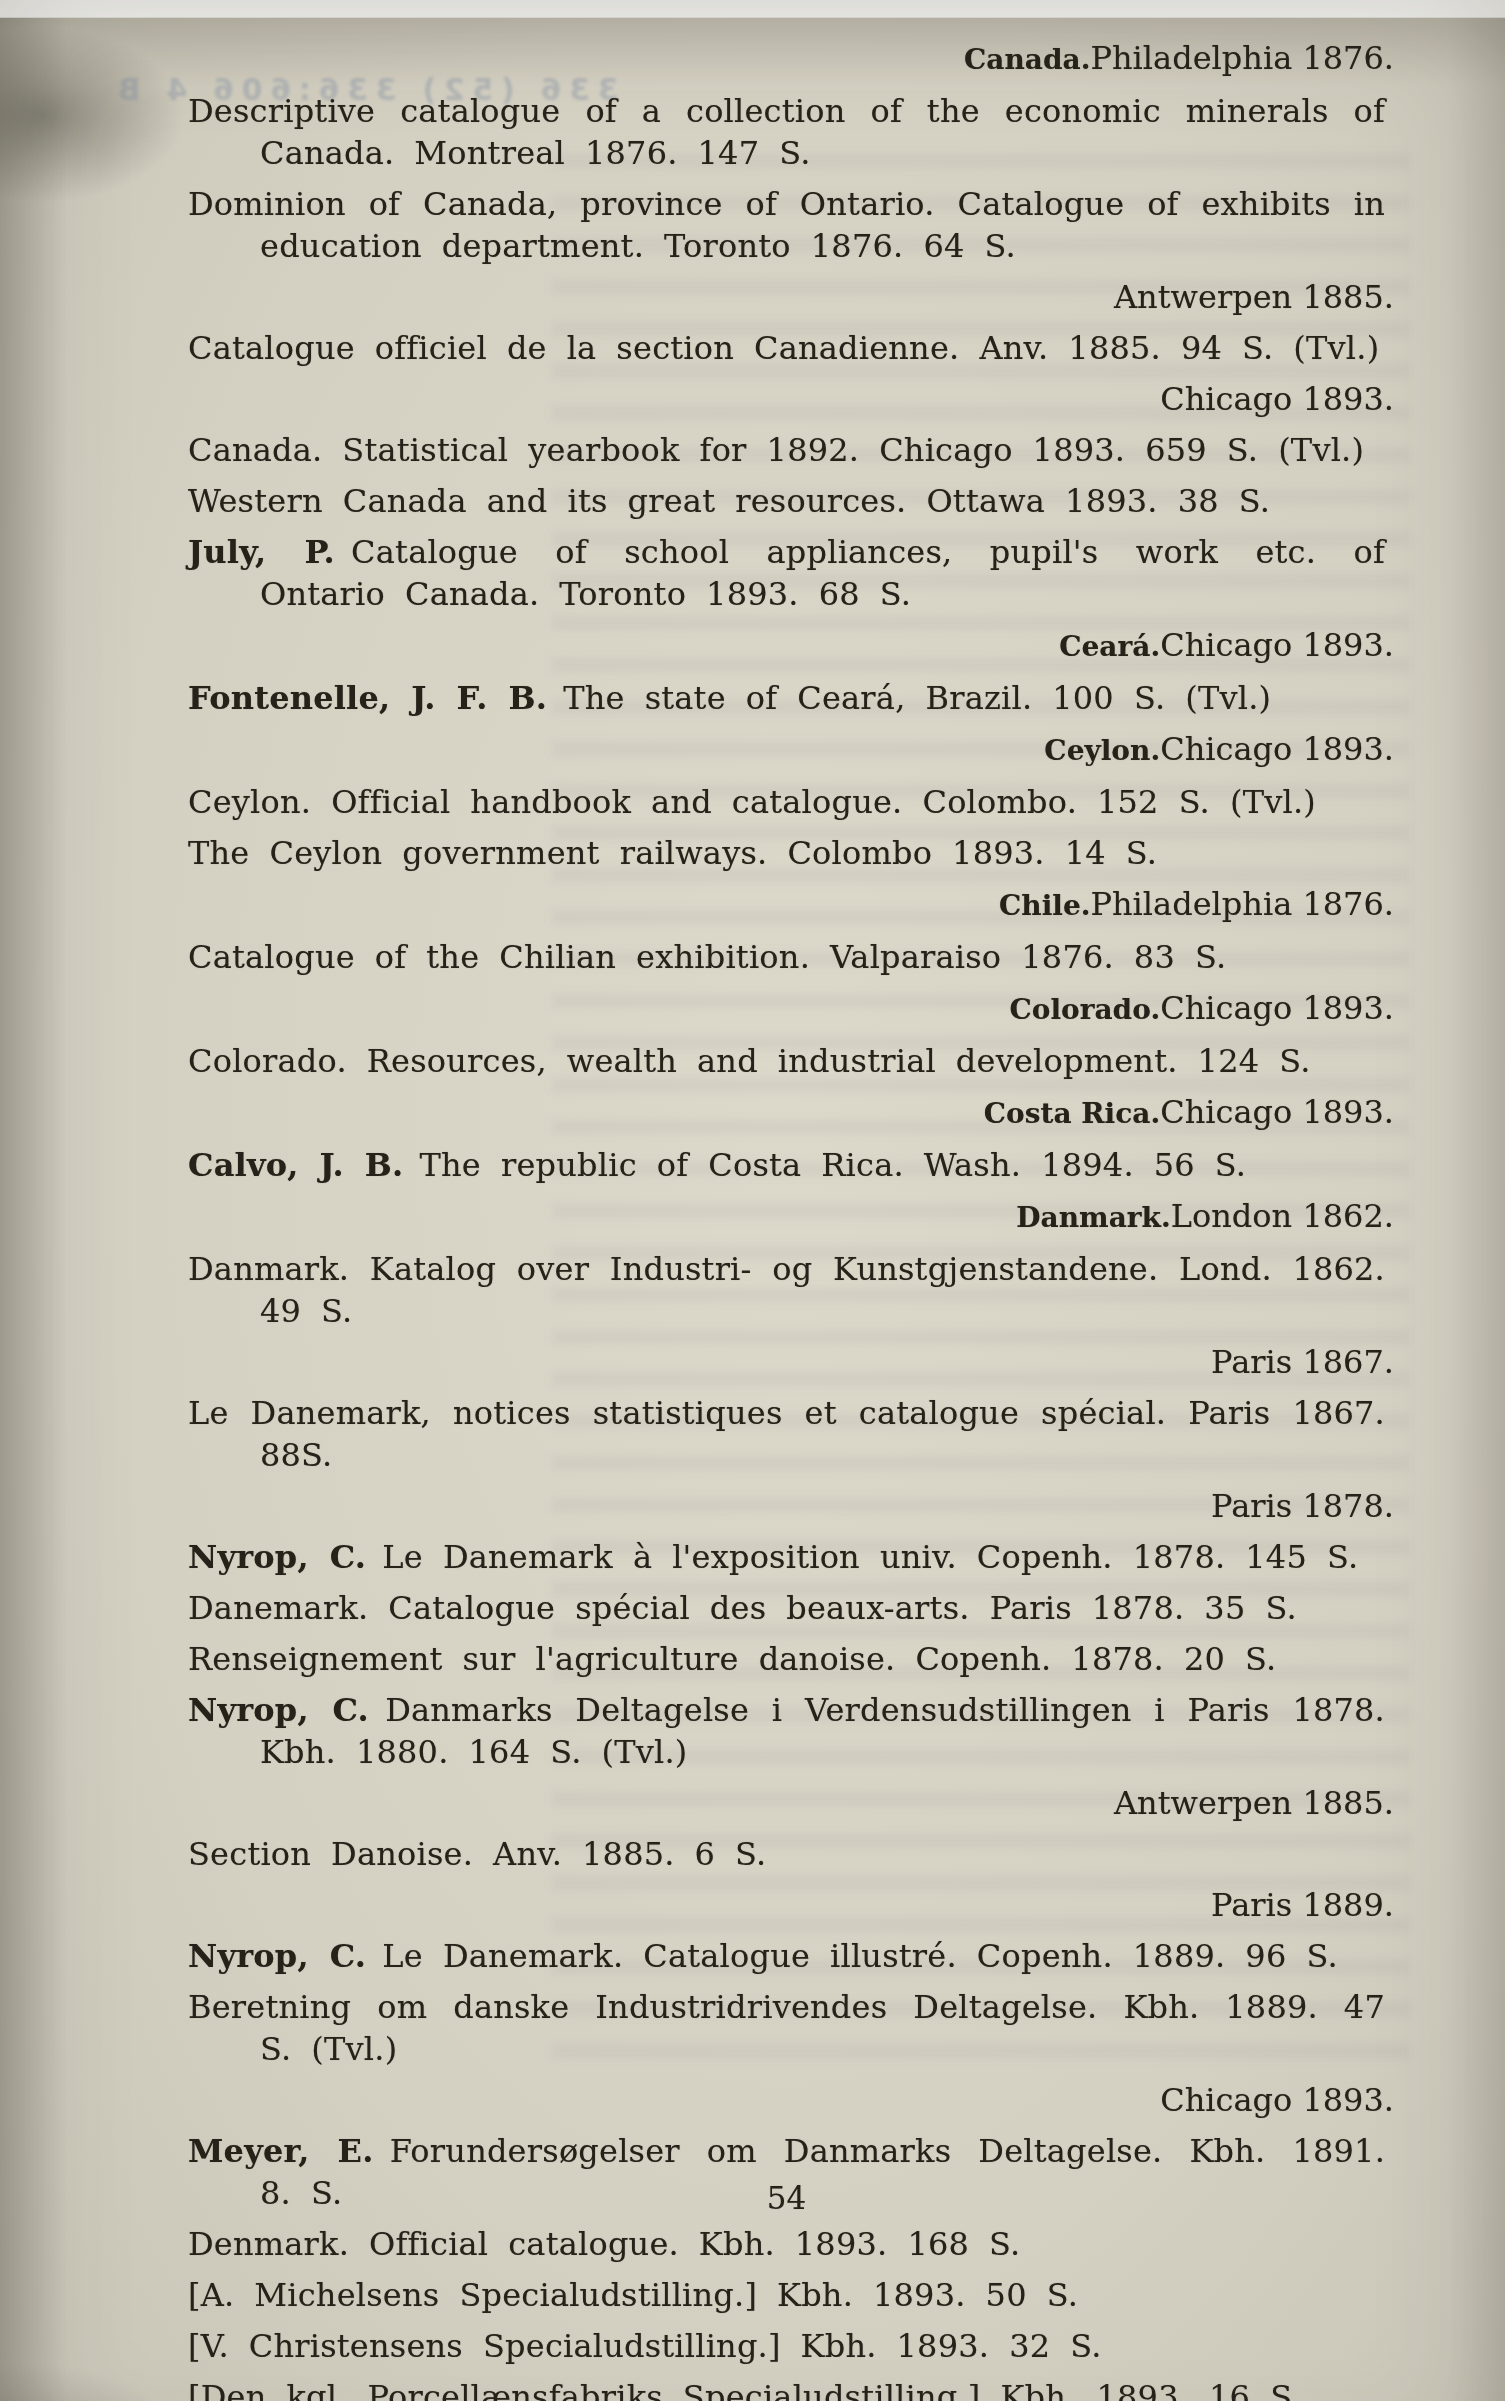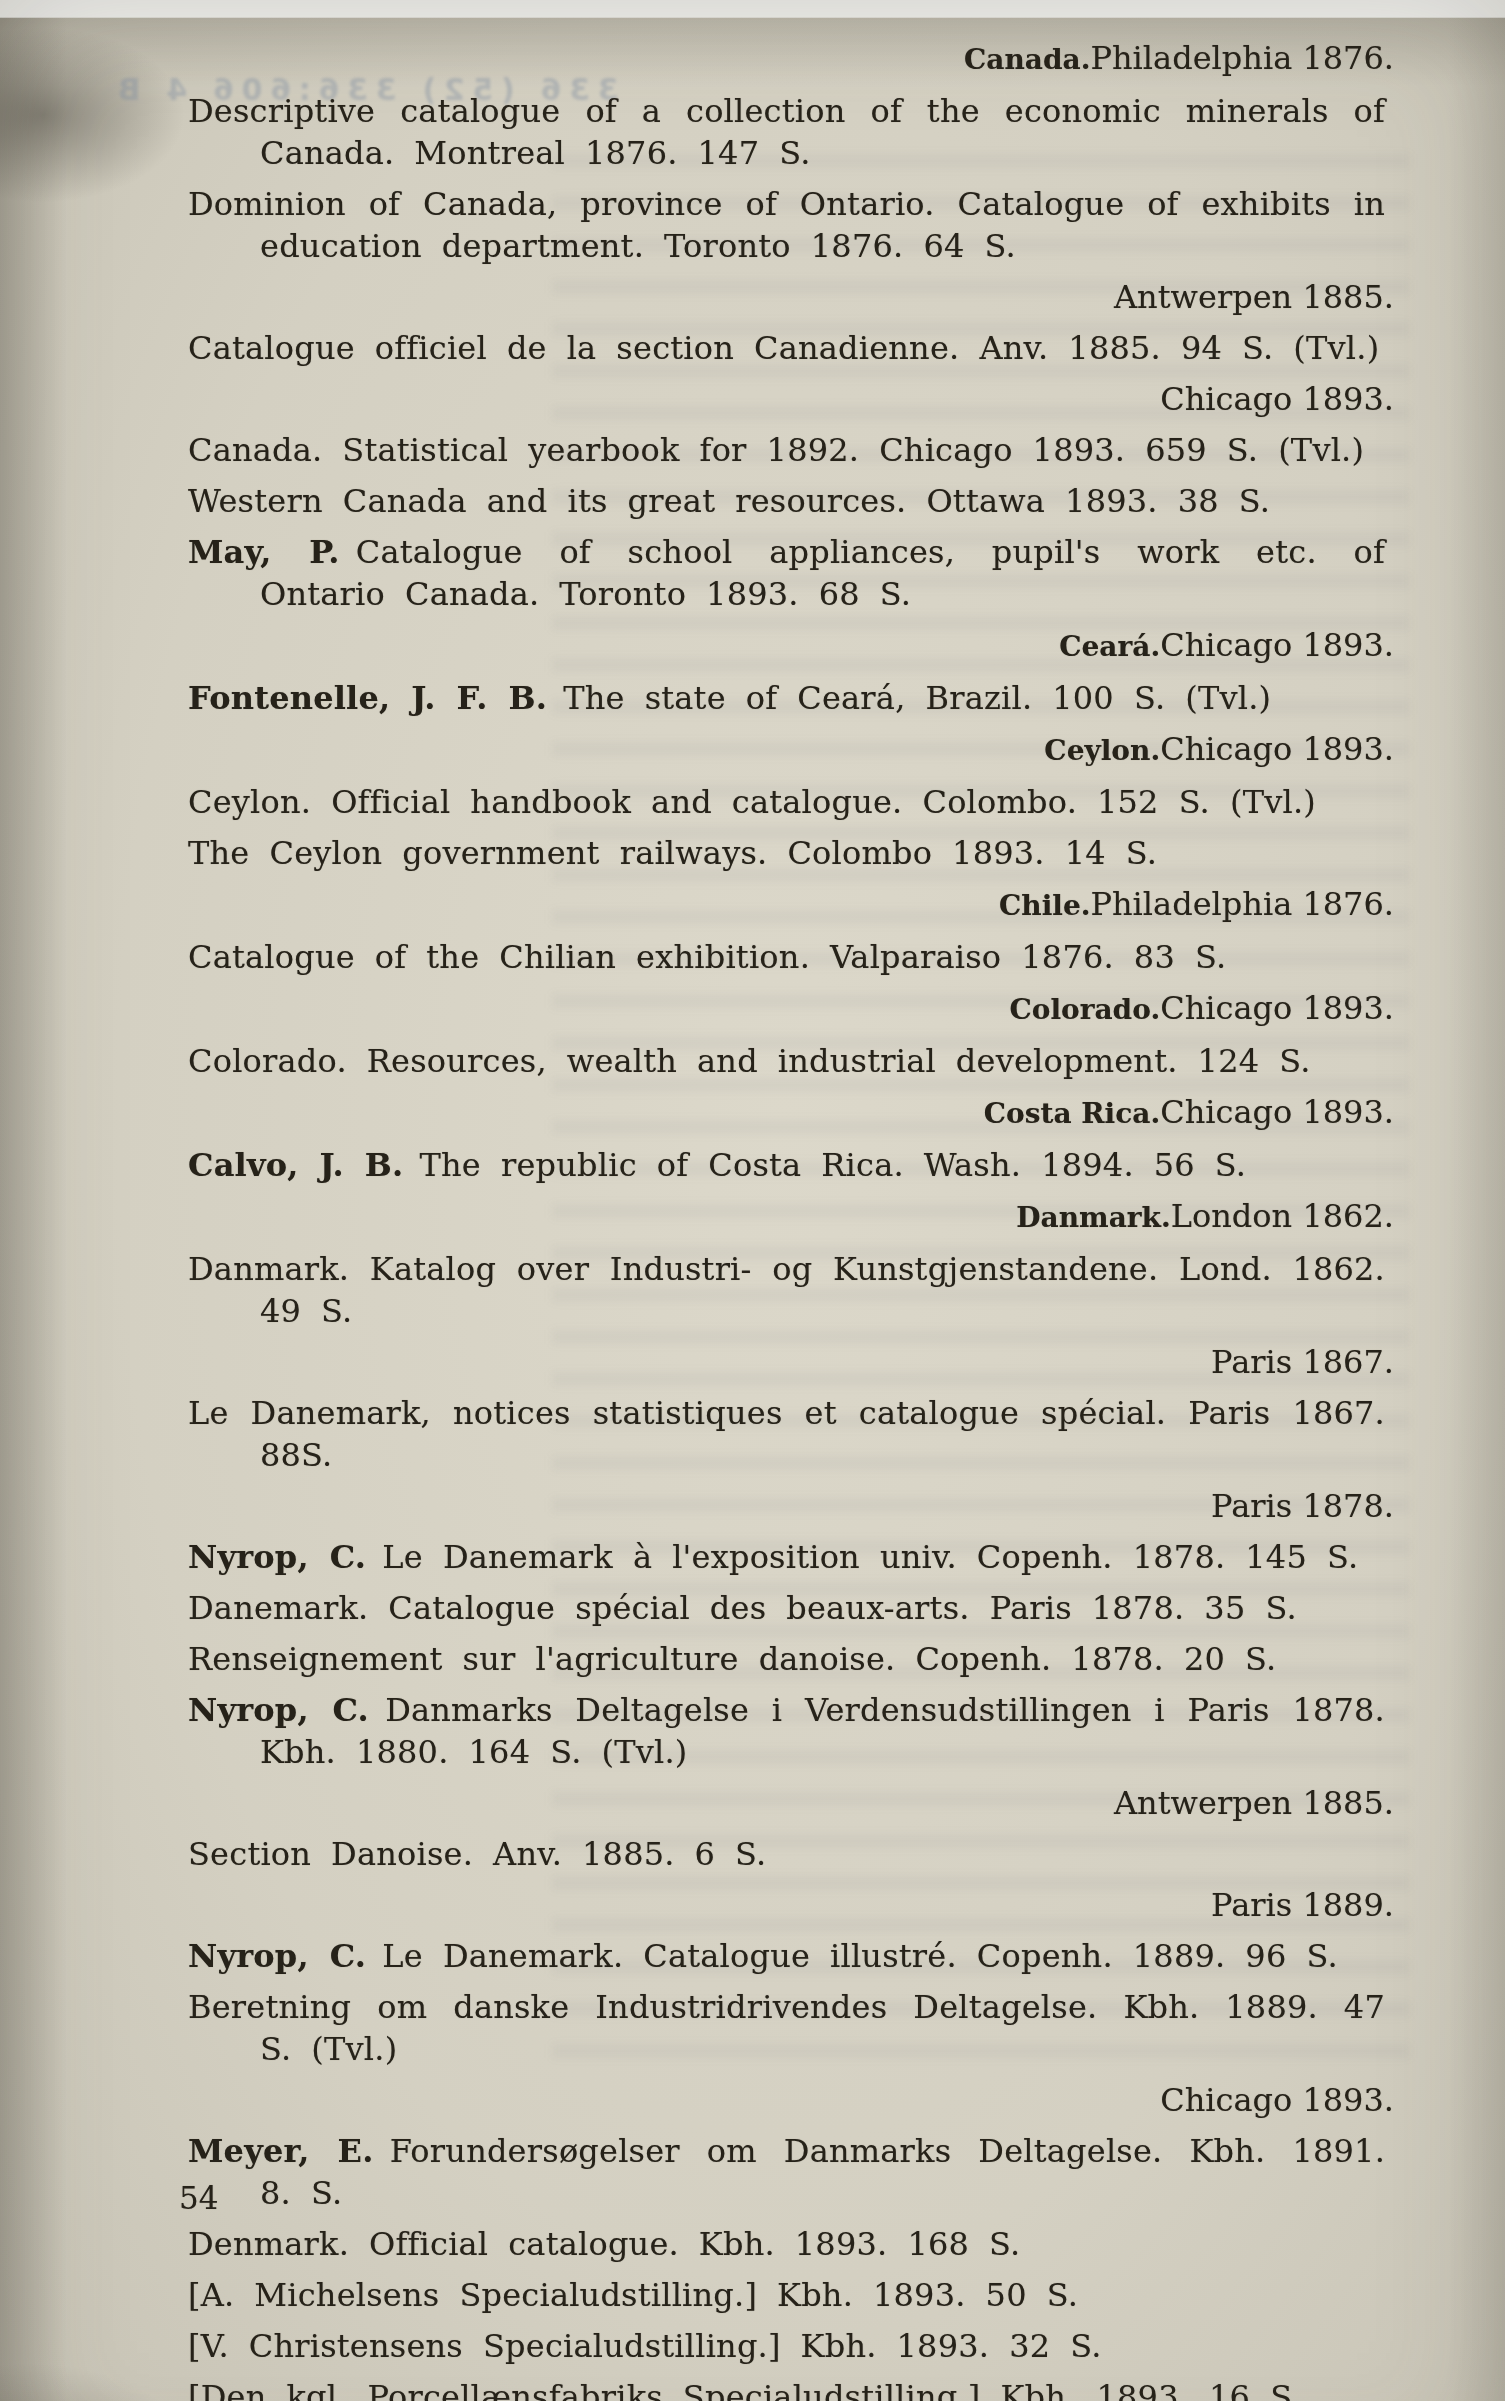--- a/index.html
+++ b/index.html
@@ -87,21 +87,21 @@
     text-align: right;
     line-height: 42px;
     margin: 4.8px 0 2.9px 0;
   }
 
   .page-number {
     position: absolute;
     top: 2180px;
     left: 179px;
     width: 1215px;
-    text-align: left;
+    text-align: center;
     font-size: 31px;
     text-shadow: 0 0 1px rgba(38,34,25,0.30);
   }
 </style>
 </head>
 <body>
 
 <div class="page">
   <div class="bleed"></div>
   <div class="stamp">336 (52) 336:606 4 B</div>
@@ -111,21 +111,21 @@
         <span class="country">Canada.</span>
         <span>Philadelphia 1876.</span>
       </div>
       <p class="entry">Descriptive catalogue of a collection of the economic minerals of Canada. Montreal 1876. 147 S.</p>
       <p class="entry">Dominion of Canada, province of Ontario. Catalogue of exhibits in education department. Toronto 1876. 64 S.</p>
       <div class="location-row">Antwerpen 1885.</div>
       <p class="entry">Catalogue officiel de la section Canadienne. Anv. 1885. 94 S. (Tvl.)</p>
       <div class="location-row">Chicago 1893.</div>
       <p class="entry">Canada. Statistical yearbook for 1892. Chicago 1893. 659 S. (Tvl.)</p>
       <p class="entry">Western Canada and its great resources. Ottawa 1893. 38 S.</p>
-      <p class="entry"><span class="author">May, P. </span>Catalogue of school appliances, pupil's work etc. of Ontario Canada. Toronto 1893. 68 S.</p>
+      <p class="entry"><span class="author">July, P. </span>Catalogue of school appliances, pupil's work etc. of Ontario Canada. Toronto 1893. 68 S.</p>
       <div class="heading-row">
         <span class="country">Ceará.</span>
         <span>Chicago 1893.</span>
       </div>
       <p class="entry"><span class="author">Fontenelle, J. F. B. </span>The state of Ceará, Brazil. 100 S. (Tvl.)</p>
       <div class="heading-row">
         <span class="country">Ceylon.</span>
         <span>Chicago 1893.</span>
       </div>
       <p class="entry">Ceylon. Official handbook and catalogue. Colombo. 152 S. (Tvl.)</p>

